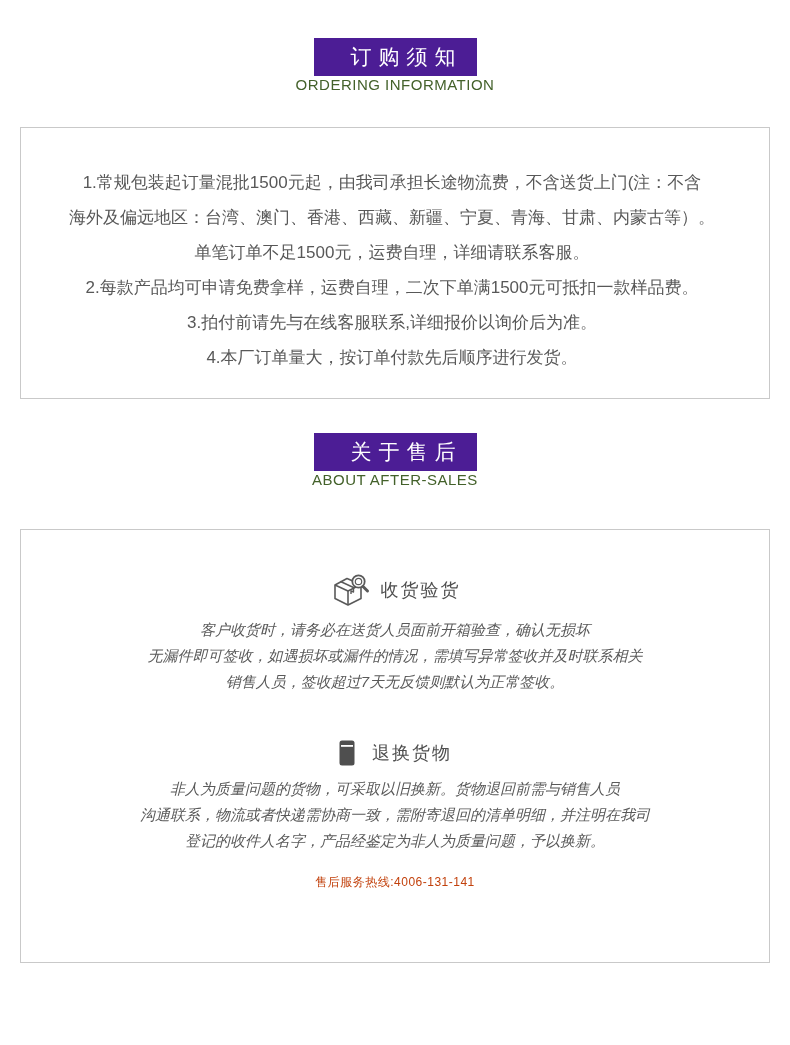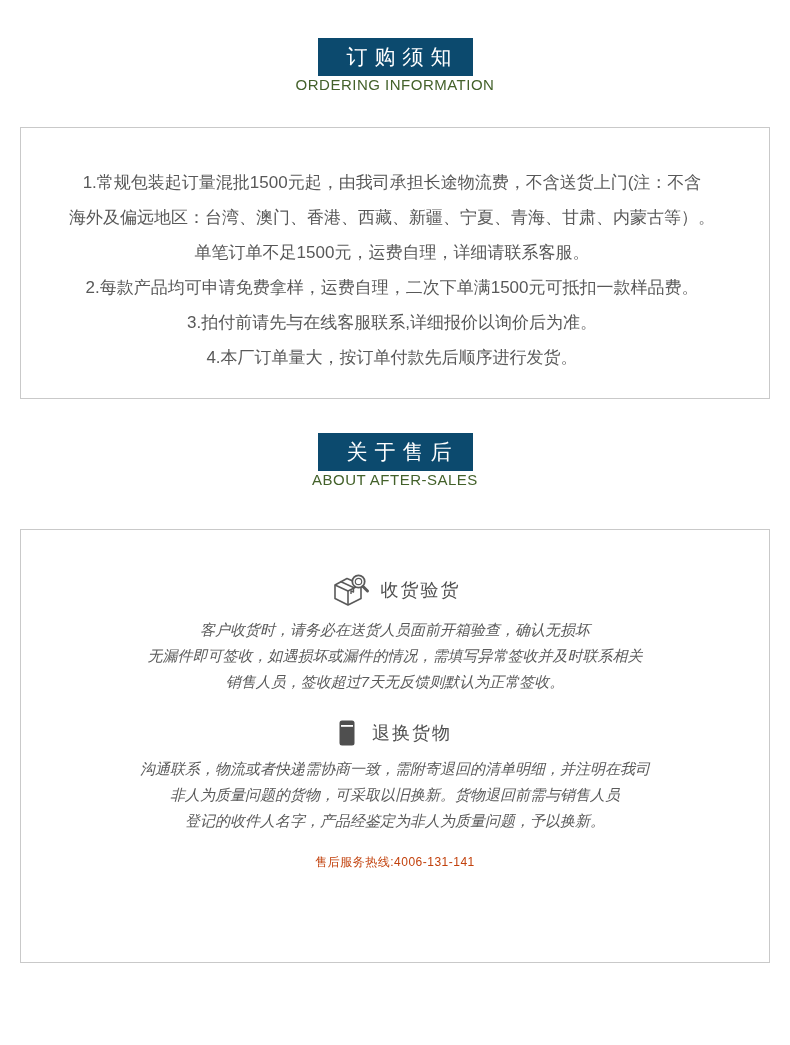--- a/index.html
+++ b/index.html
@@ -8,25 +8,25 @@
     background: #ffffff;
     font-family: "Liberation Sans", "DejaVu Sans", sans-serif;
     overflow: hidden;
   }
   .page { width: 790px; height: 1045px; position: relative; background: #fff; }
 
   
   .sec-header { text-align: center; }
   .sec-header .green-box {
     display: inline-block;
-    background: #0c4a6e;
+    background: #4c1d95;
     color: #ffffff;
     font-size: 21px;
     letter-spacing: 7px;
-    padding: 5px 14px 5px 29px;
+    padding: 5px 14px 5px 37px;
     min-width: 155px;
   }
   .sec-header .sub {
     color: #43612a;
     font-size: 15px;
     letter-spacing: 0.5px;
     font-weight: 400;
   }
 
   .sec-header.first { padding-top: 38px; }
@@ -68,21 +68,21 @@
     letter-spacing: 2px;
   }
   .icon-heading svg { display: block; }
   .para { margin-top: 9px; font-style: italic; }
   .para .pline {
     color: #595959;
     font-size: 15px;
     line-height: 26px;
     white-space: nowrap;
   }
-  .gap-lg { margin-top: 24px; gap: 16px; }
+  .gap-lg { margin-top: 44px; gap: 16px; }
   .hotline {
     margin-top: 20px;
     color: #c2410c;
     font-size: 12px;
     letter-spacing: 0.5px;
   }
 </style>
 </head>
 <body>
 
@@ -132,22 +132,22 @@
     <div class="icon-heading gap-lg">
       <span>
         <svg width="18" height="28" viewBox="0 0 18 28" fill="none">
           <rect x="1.5" y="1.5" width="15" height="25" rx="2.5" fill="#4f4f4f"></rect>
           <rect x="3" y="6" width="12" height="1.8" fill="#ffffff"></rect>
         </svg>
       </span>
       <span>退换货物</span>
     </div>
     <div class="para">
+      <div class="pline">非人为质量问题的货物，可采取以旧换新。货物退回前需与销售人员</div>
       <div class="pline">沟通联系，物流或者快递需协商一致，需附寄退回的清单明细，并注明在我司</div>
-      <div class="pline">非人为质量问题的货物，可采取以旧换新。货物退回前需与销售人员</div>
       <div class="pline">登记的收件人名字，产品经鉴定为非人为质量问题，予以换新。</div>
     </div>
 
     <div class="hotline">售后服务热线:4006-131-141</div>
 
   </div>
 
 </div>
 
 </body></html>

